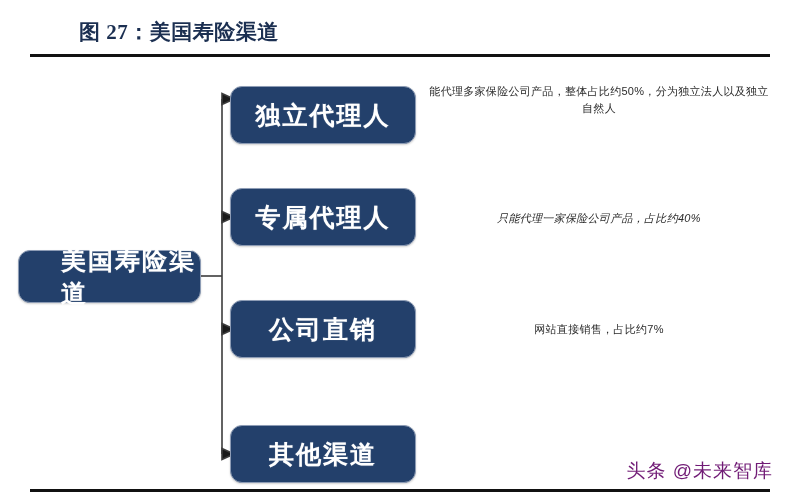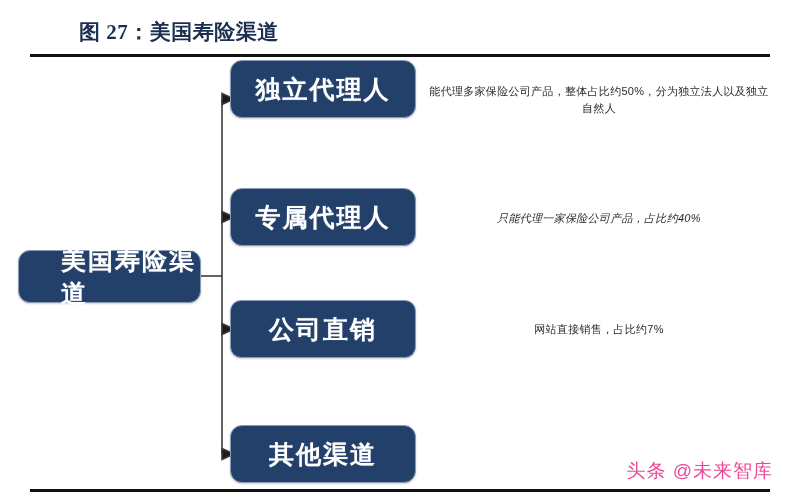--- a/index.html
+++ b/index.html
@@ -87,23 +87,23 @@
     top: 192px;
     width: 183px;
     height: 53px;
     padding-left: 42px;
   }
   .node-child {
     left: 230px;
     width: 186px;
     height: 58px;
   }
-  .child-1 { top: 2px; }
+  .child-1 { top: 28px; }
   .child-2 { top: 130px; }
-  .child-3 { top: 242px; border-radius: 11px; }
+  .child-3 { top: 242px; }
   .child-4 { top: 367px; }
 
   
   .desc {
     position: absolute;
     left: 424px;
     width: 350px;
     text-align: center;
     font-size: 11px;
     line-height: 1.55;
@@ -114,21 +114,21 @@
   .desc-2 { top: 152px; font-style: italic; }
   .desc-3 { top: 263px; }
   .desc-4 { top: 390px; text-align: left; left: 418px; width: 360px; }
 
   
   .watermark {
     position: absolute;
     right: 22px;
     top: 458px;
     font-size: 19px;
-    color: #ec4899;
+    color: #701a75;
     letter-spacing: 1px;
     white-space: nowrap;
   }
 </style>
 </head>
 <body>
 
 <div class="fig-title">图 27：美国寿险渠道</div>
 <div class="title-rule"></div>
 

